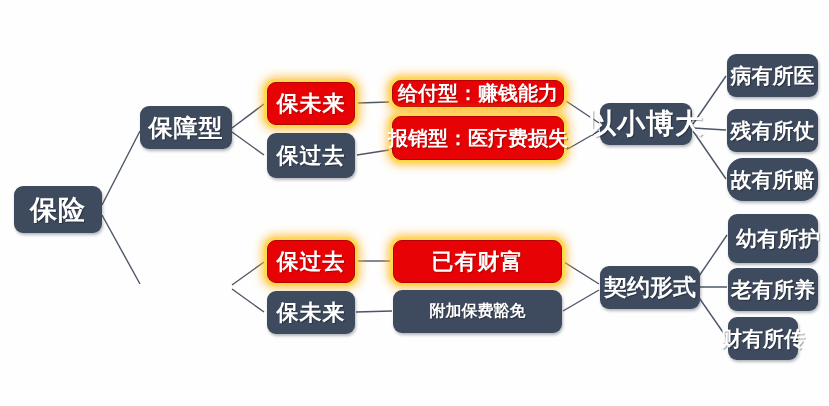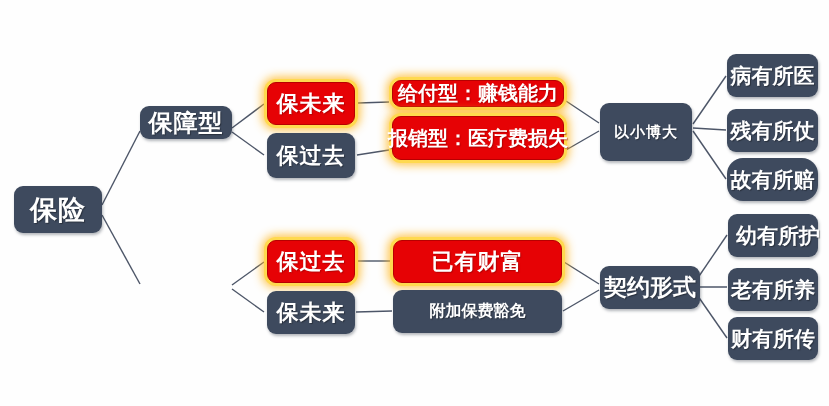--- a/index.html
+++ b/index.html
@@ -45,38 +45,38 @@
     text-shadow: 1px 1px 1px rgba(0, 0, 0, 0.35);
   }
   .node.red {
     background: #e60205;
     border: 1px solid #b70000;
     box-shadow: 0 0 0 3px #ffd94f, 0 0 10px 5px rgba(255, 186, 40, 0.85);
     text-shadow: 1px 1px 1px rgba(140, 0, 0, 0.55);
   }
   
   .n-root        { left: 14px;  top: 186px; width: 88px;  height: 47px; font-size: 27px; }
-  .n-protection  { left: 140px; top: 106px; width: 92px;  height: 33px; font-size: 24px; }
+  .n-protection  { left: 140px; top: 106px; width: 92px;  height: 43px; font-size: 24px; }
   .n-wealthmgmt  { left: 140px; top: 263px; width: 92px;  height: 48px; font-size: 24px; }
   .n-prot-future { left: 267px; top: 82px;  width: 88px;  height: 43px; font-size: 22px; }
   .n-prot-past   { left: 267px; top: 133px; width: 88px;  height: 45px; font-size: 22px; }
   .n-payout      { left: 392px; top: 80px;  width: 172px; height: 27px; font-size: 20px; letter-spacing: 0; }
   .n-reimburse   { left: 392px; top: 116px; width: 172px; height: 44px; font-size: 20px; letter-spacing: 0; }
-  .n-smallbets   { left: 600px; top: 103px; width: 92px;  height: 58px; font-size: 15px; }
+  .n-smallbets   { left: 600px; top: 103px; width: 92px;  height: 42px; font-size: 28px; }
   .n-sick        { left: 727px; top: 54px;  width: 91px;  height: 43px; font-size: 21px; letter-spacing: 0; }
   .n-disabled    { left: 727px; top: 109px; width: 91px;  height: 43px; font-size: 21px; letter-spacing: 0; }
   .n-death       { left: 727px; top: 158px; width: 91px;  height: 43px; font-size: 21px; letter-spacing: 0; border-radius: 16px; }
   .n-fin-past    { left: 267px; top: 240px; width: 88px;  height: 43px; font-size: 22px; }
   .n-fin-future  { left: 267px; top: 291px; width: 88px;  height: 43px; font-size: 22px; }
   .n-wealth      { left: 393px; top: 240px; width: 169px; height: 43px; font-size: 22px; }
   .n-waiver      { left: 393px; top: 290px; width: 169px; height: 43px; font-size: 16px; letter-spacing: 0; }
   .n-contract    { left: 600px; top: 266px; width: 100px;  height: 43px; font-size: 23px; letter-spacing: 0; }
-  .n-child       { left: 728px; top: 214px; width: 90px;  height: 43px; font-size: 21px; letter-spacing: 0; padding-left: 10px; }
+  .n-child       { left: 728px; top: 214px; width: 90px;  height: 49px; font-size: 21px; letter-spacing: 0; padding-left: 10px; }
   .n-elder       { left: 728px; top: 268px; width: 90px;  height: 43px; font-size: 21px; letter-spacing: 0; }
-  .n-legacy      { left: 728px; top: 317px; width: 90px;  height: 43px; font-size: 21px; letter-spacing: 0; }
+  .n-legacy      { left: 728px; top: 317px; width: 70px;  height: 43px; font-size: 21px; letter-spacing: 0; }
 </style>
 </head>
 <body>
 
 <div class="canvas">
 
   <svg class="wires" viewBox="0 0 829 406" xmlns="http://www.w3.org/2000/svg">
     <g>
       <line x1="102" y1="205" x2="140" y2="131"></line>
       <line x1="102" y1="215" x2="140" y2="284"></line>

